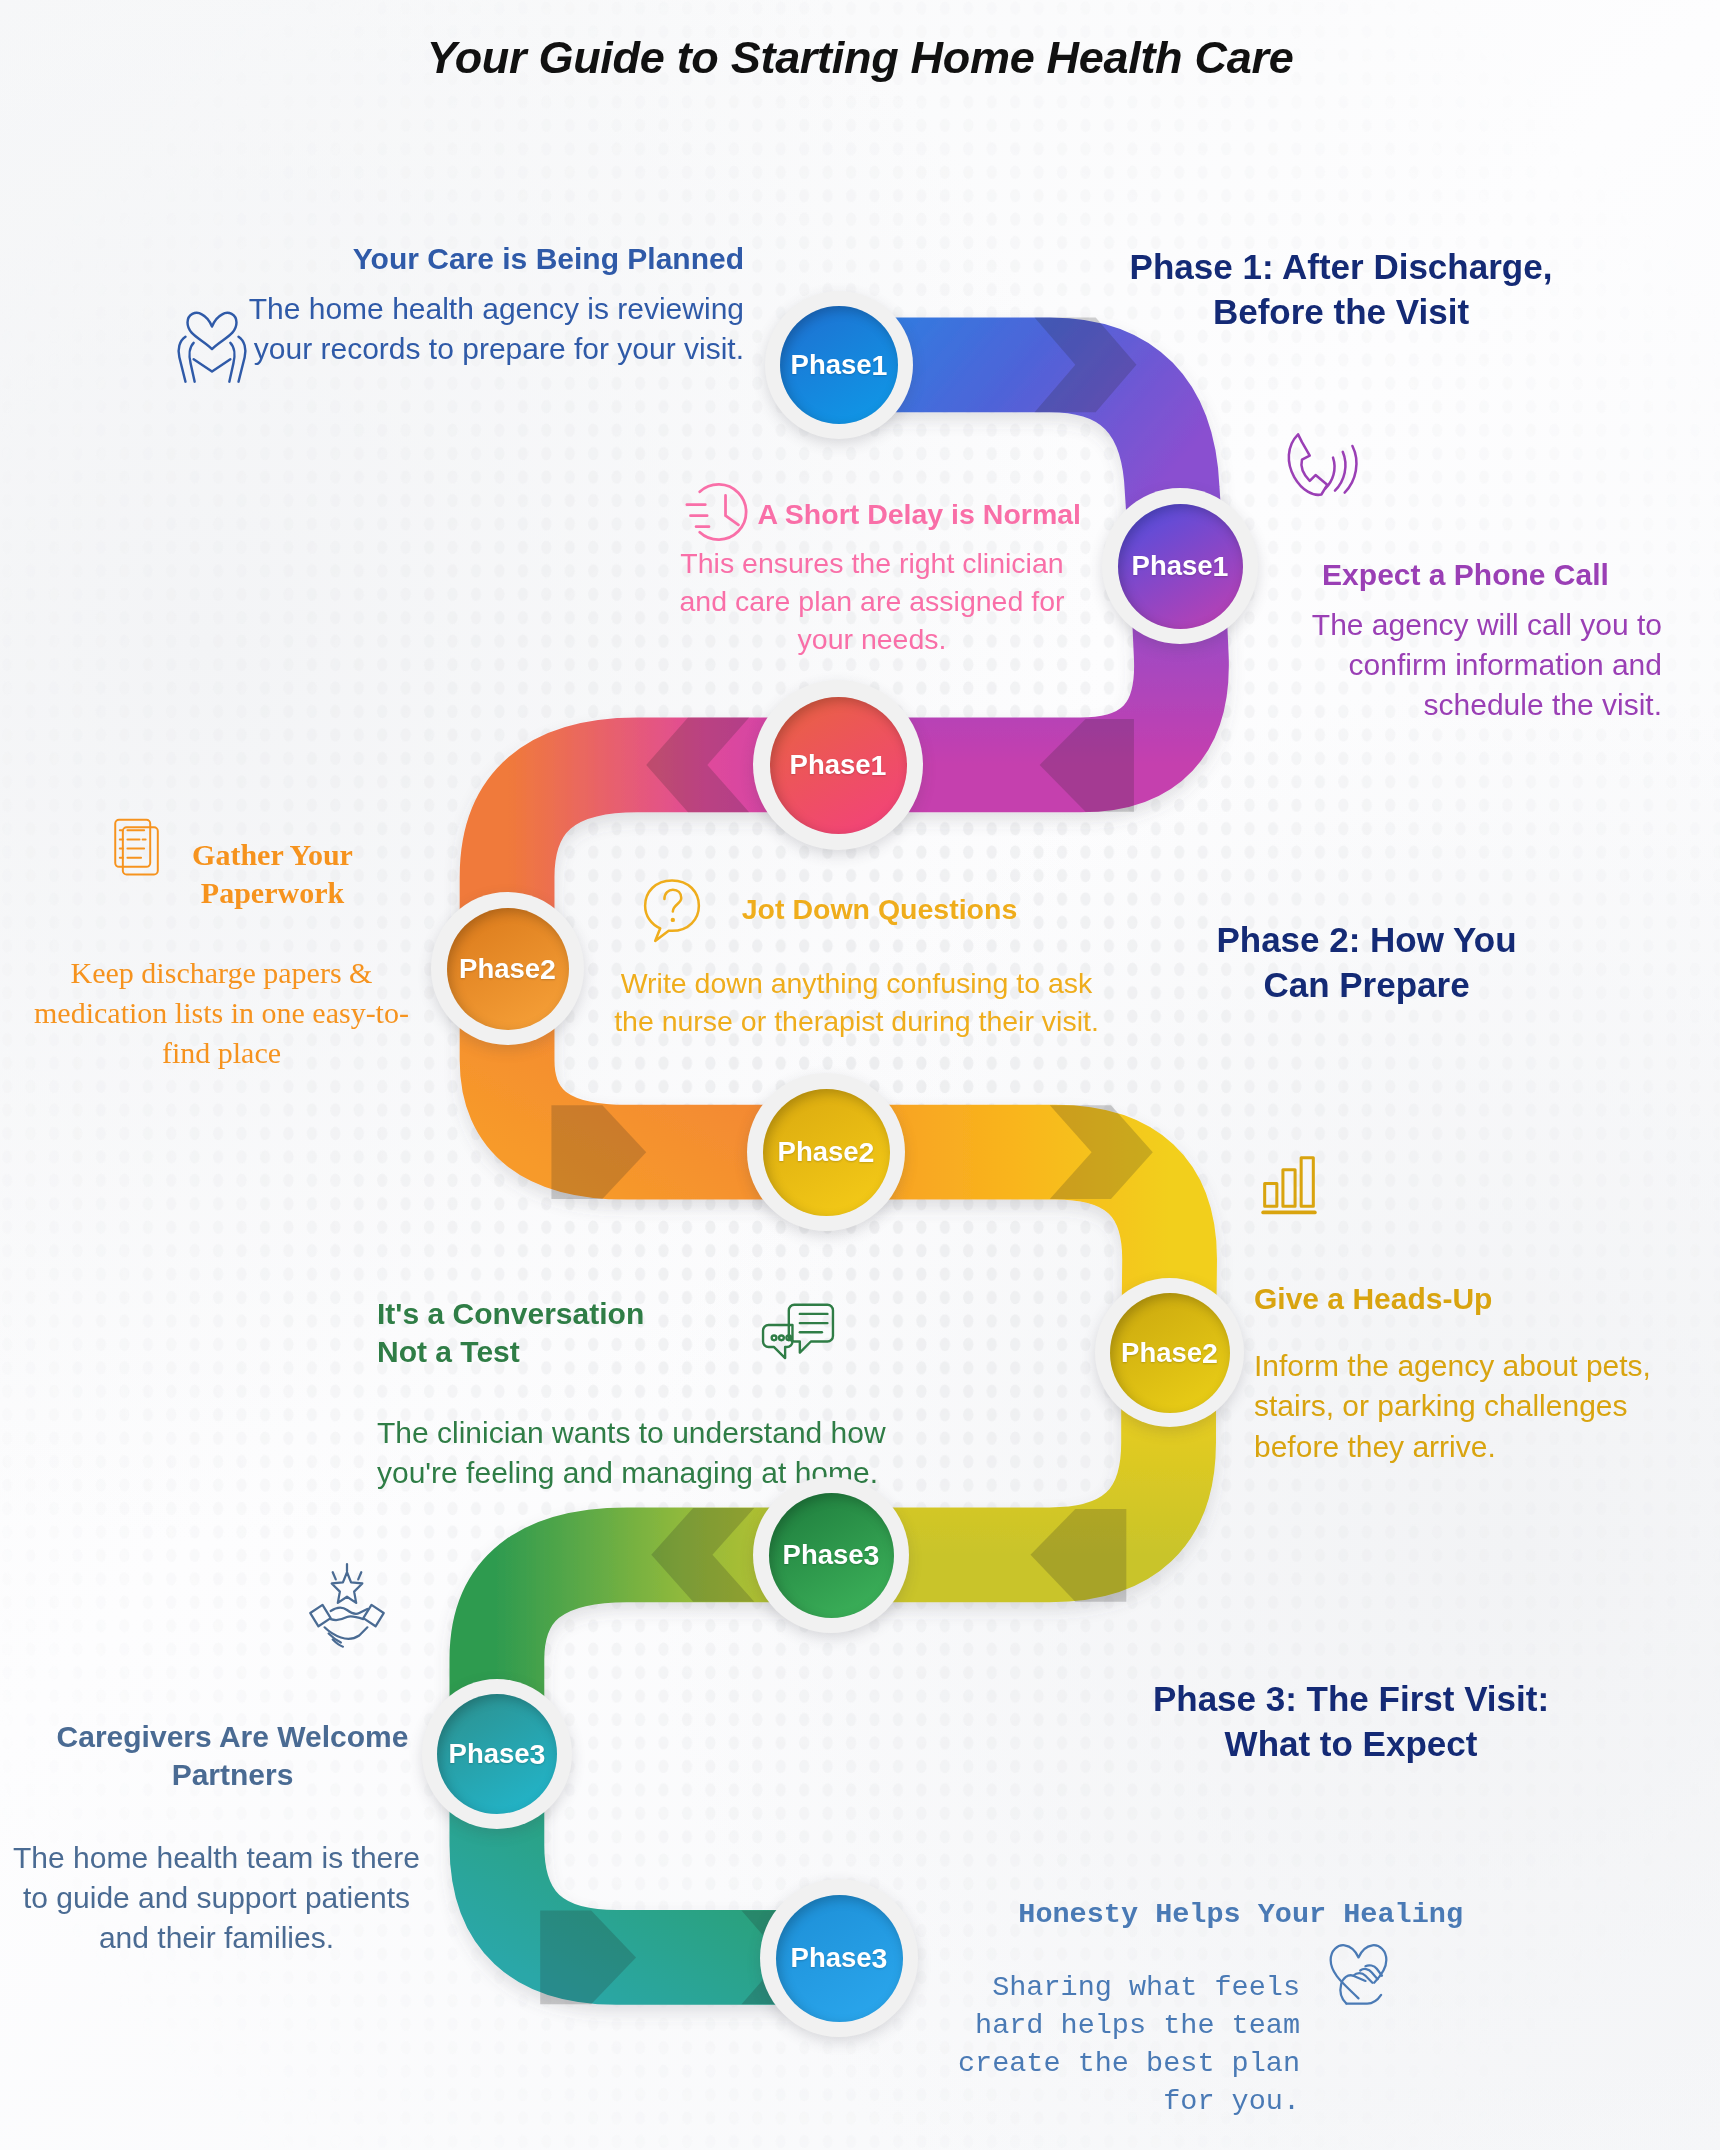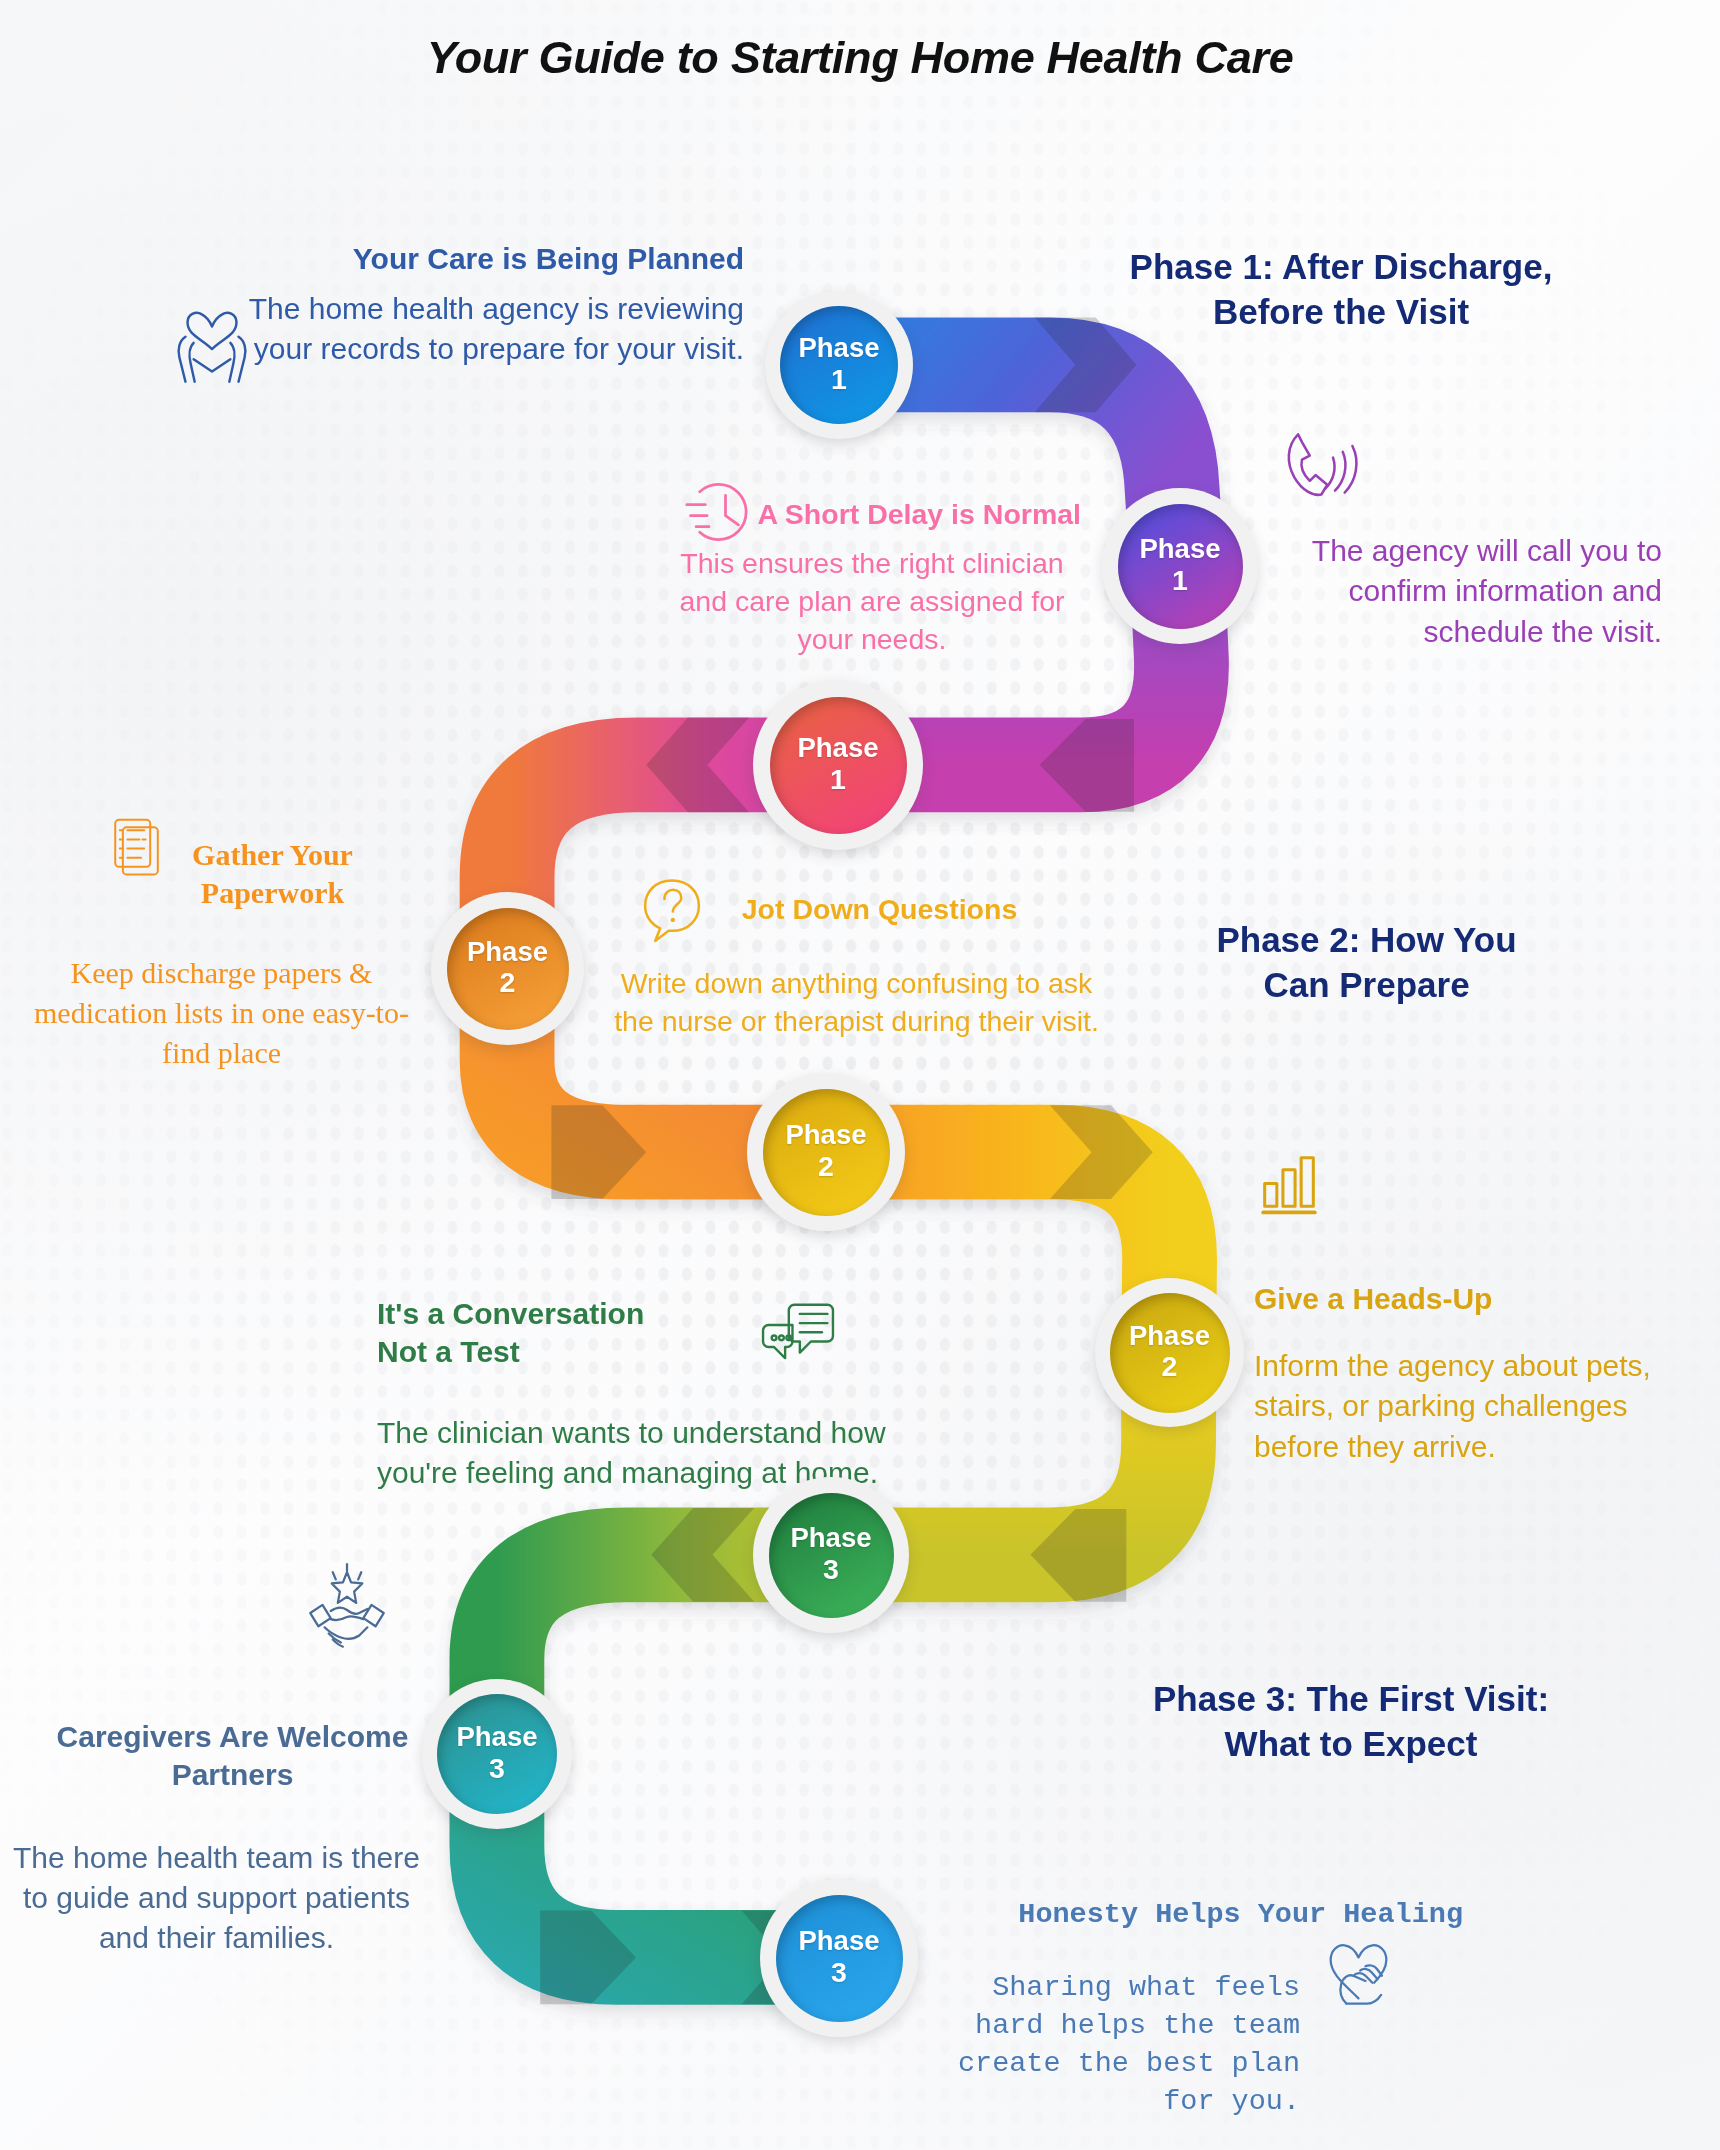--- a/index.html
+++ b/index.html
@@ -40,21 +40,21 @@
   
   .node {
     position:absolute; z-index:5;
     border-radius:50%;
     display:flex; align-items:center; justify-content:center;
     background:#f1f1f1;
     box-shadow:0 5.1px 13.3px rgba(60,60,70,0.17);
   }
   .node .inner {
     border-radius:50%;
-    display:flex; flex-direction:column;
+    display:flex; flex-direction:row;
     align-items:center; justify-content:center;
     color:#fff; text-align:left;
     font-weight:bold;
     text-shadow:0 1px 2px rgba(0,0,0,.18);
     box-shadow: inset 3.1px 4.1px 11.2px rgba(0,0,0,.22);
   }
   .node .inner .l1 { font-size:27.5px; line-height:1.0; }
   .node .inner .l2 { font-size:28.5px; line-height:1.12; margin-top:2px; }
 </style>
 </head>
@@ -185,20 +185,21 @@
     <path d="M50 52 C 40 42 26 38 26 26 C 26 18 34 14 40 18 C 44 20 48 25 50 30 C 52 25 56 20 60 18 C 66 14 74 18 74 26 C 74 38 60 42 50 52 Z"></path>
     <path d="M24 40 C 18 44 16 52 18 60 L 24 84"></path>
     <path d="M32 46 C 28 50 27 58 29 66 L 33 84"></path>
     <path d="M76 40 C 82 44 84 52 82 60 L 76 84"></path>
     <path d="M68 46 C 72 50 73 58 71 66 L 67 84"></path>
     <path d="M32 62 C 38 66 44 70 50 74 C 56 70 62 66 68 62"></path>
   </svg>
 </div>
 
 <div class="blk" style="left:1269px; top:520px; width:393px; text-align:center; color:#9a3fb5;">
+  <div class="h" style="font-size:30px;">Expect a Phone Call</div>
   <div class="p" style="font-size:30px; text-align:right;">The agency will call you to confirm information and schedule the visit.</div>
 </div>
 <div class="icon" style="left:1269px; top:413px;">
   <svg width="97" height="97" viewBox="0 0 100 100" fill="none" stroke="#9a3fb5" stroke-width="2.6" stroke-linecap="round" stroke-linejoin="round">
     <path d="M30 22 C 18 34 18 52 26 66 C 34 80 46 86 54 84 L 60 74 L 48 64 L 42 70 C 36 64 32 56 34 48 L 42 44 L 34 30 Z"></path>
     <path d="M58 78 C 66 70 70 58 66 46"></path>
     <path d="M68 80 C 78 70 82 54 76 40"></path>
     <path d="M78 82 C 90 70 94 50 86 34"></path>
   </svg>
 </div>

